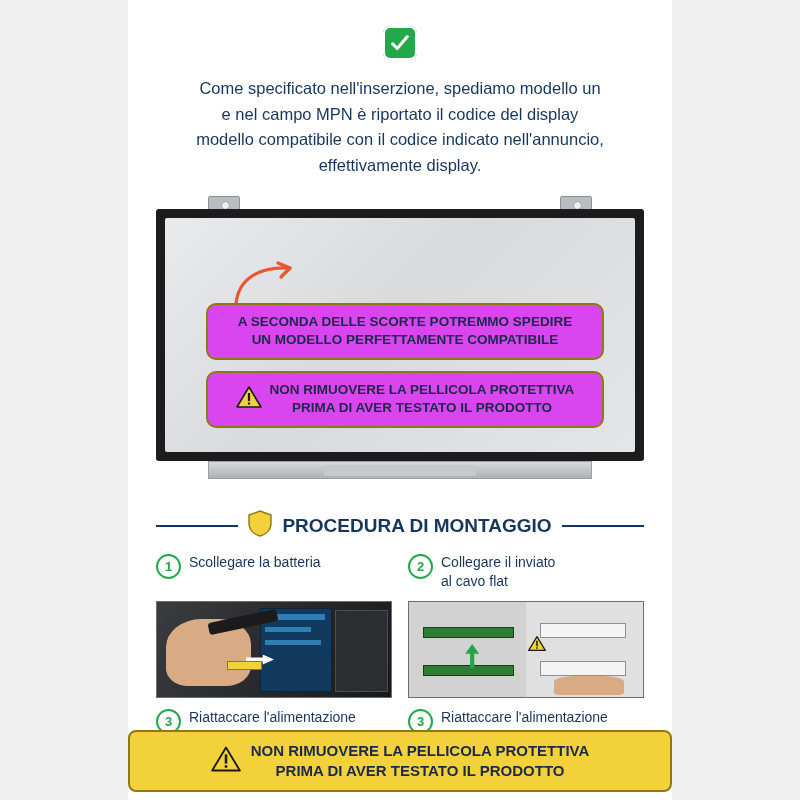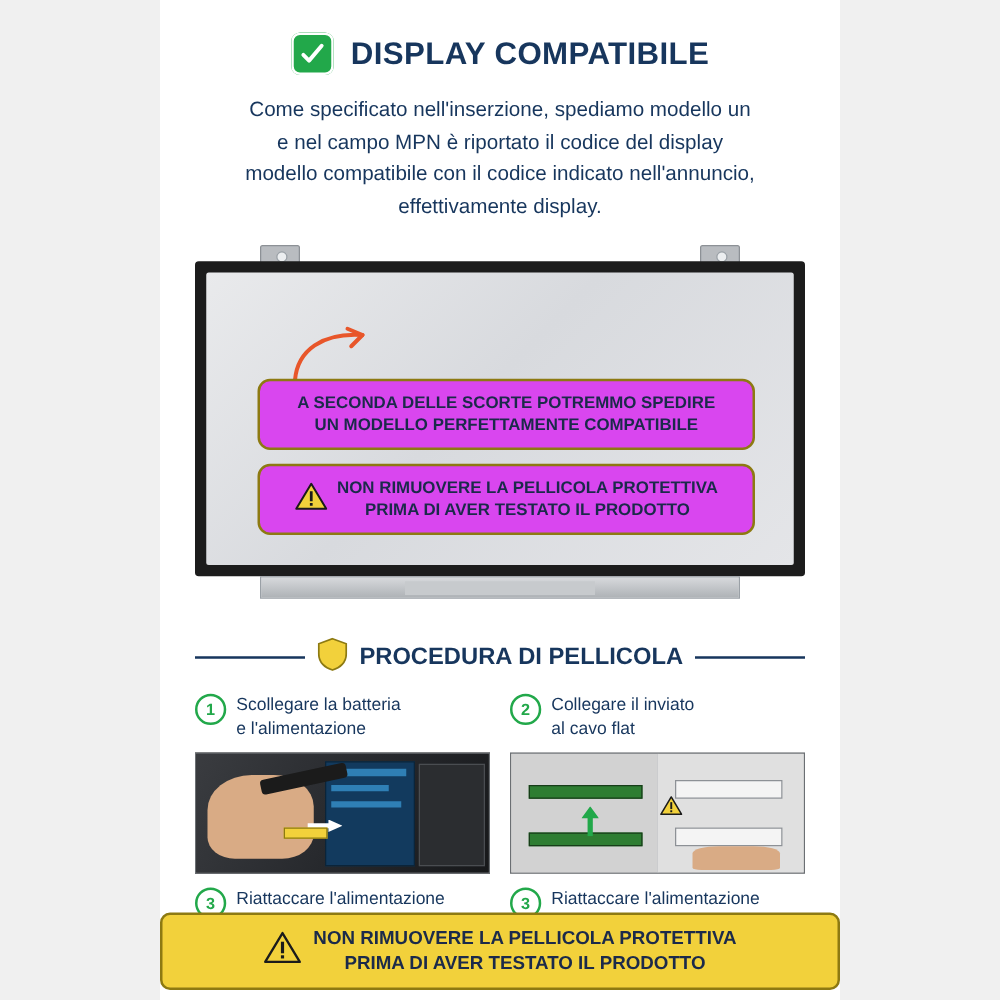--- a/index.html
+++ b/index.html
@@ -265,21 +265,20 @@
   <div class="side-strip right"></div>
 
   <div class="content">
 
     <div class="header-row">
       <span class="check-box-icon">
         <svg width="22" height="22" viewBox="0 0 24 24" aria-hidden="true">
           <path d="M4 13 L9 18 L20 5" fill="none" stroke="#ffffff" stroke-width="3.4" stroke-linecap="round" stroke-linejoin="round"></path>
         </svg>
       </span>
-      <span class="header-title">DISPLAY COMPATIBILE</span>
     </div>
 
     <div class="intro">
       <div>Come specificato nell'inserzione, spediamo modello un</div>
       <div>e nel campo MPN è riportato il codice del display</div>
       <div>modello compatibile con il codice indicato nell'annuncio,</div>
       <div>effettivamente display.</div>
     </div>
 
     <div class="panel-wrap">
@@ -317,32 +316,31 @@
       <div class="panel-foot"></div>
     </div>
 
     <div class="proc-head">
       <span class="proc-line"></span>
       <span class="shield-icon">
         <svg width="24" height="27" viewBox="0 0 24 27" aria-hidden="true">
           <path d="M12 1 L23 5 V13 C23 20 18 24.5 12 26 C6 24.5 1 20 1 13 V5 Z" fill="#f2d13b" stroke="#8d7a12" stroke-width="1.4"></path>
         </svg>
       </span>
-      <span class="proc-title">PROCEDURA DI PELLICOLA</span>
+      <span class="proc-title">PROCEDURA DI MONTAGGIO</span>
       <span class="proc-line"></span>
     </div>
 
     <div class="steps">
 
       <div class="step-col">
         <div class="step-row">
           <span class="step-num">1</span>
           <span class="step-text">
             <span style="display:block">Scollegare la batteria</span>
-            <span style="display:block">e l'alimentazione</span>
           </span>
         </div>
         <div class="step-img img-left">
           <div style="position:absolute;left:0;top:0;width:100%;height:100%;background:linear-gradient(120deg,#3a3c40 0%,#24262a 60%,#17181a 100%);"></div>
           <div style="position:absolute;left:44%;top:6%;width:30%;height:86%;background:#123a5e;border:1px solid #0b2439;"></div>
           <div style="position:absolute;left:46%;top:12%;width:26%;height:6px;background:#2f7fb5;"></div>
           <div style="position:absolute;left:46%;top:26%;width:20%;height:5px;background:#2f7fb5;"></div>
           <div style="position:absolute;left:46%;top:40%;width:24%;height:5px;background:#2f7fb5;"></div>
           <div style="position:absolute;left:76%;top:8%;width:22%;height:84%;background:#2b2d30;border:1px solid #4a4d51;"></div>
           <div style="position:absolute;left:4%;top:18%;width:36%;height:70%;background:#d9ab85;border-radius:42% 38% 30% 26%;"></div>

